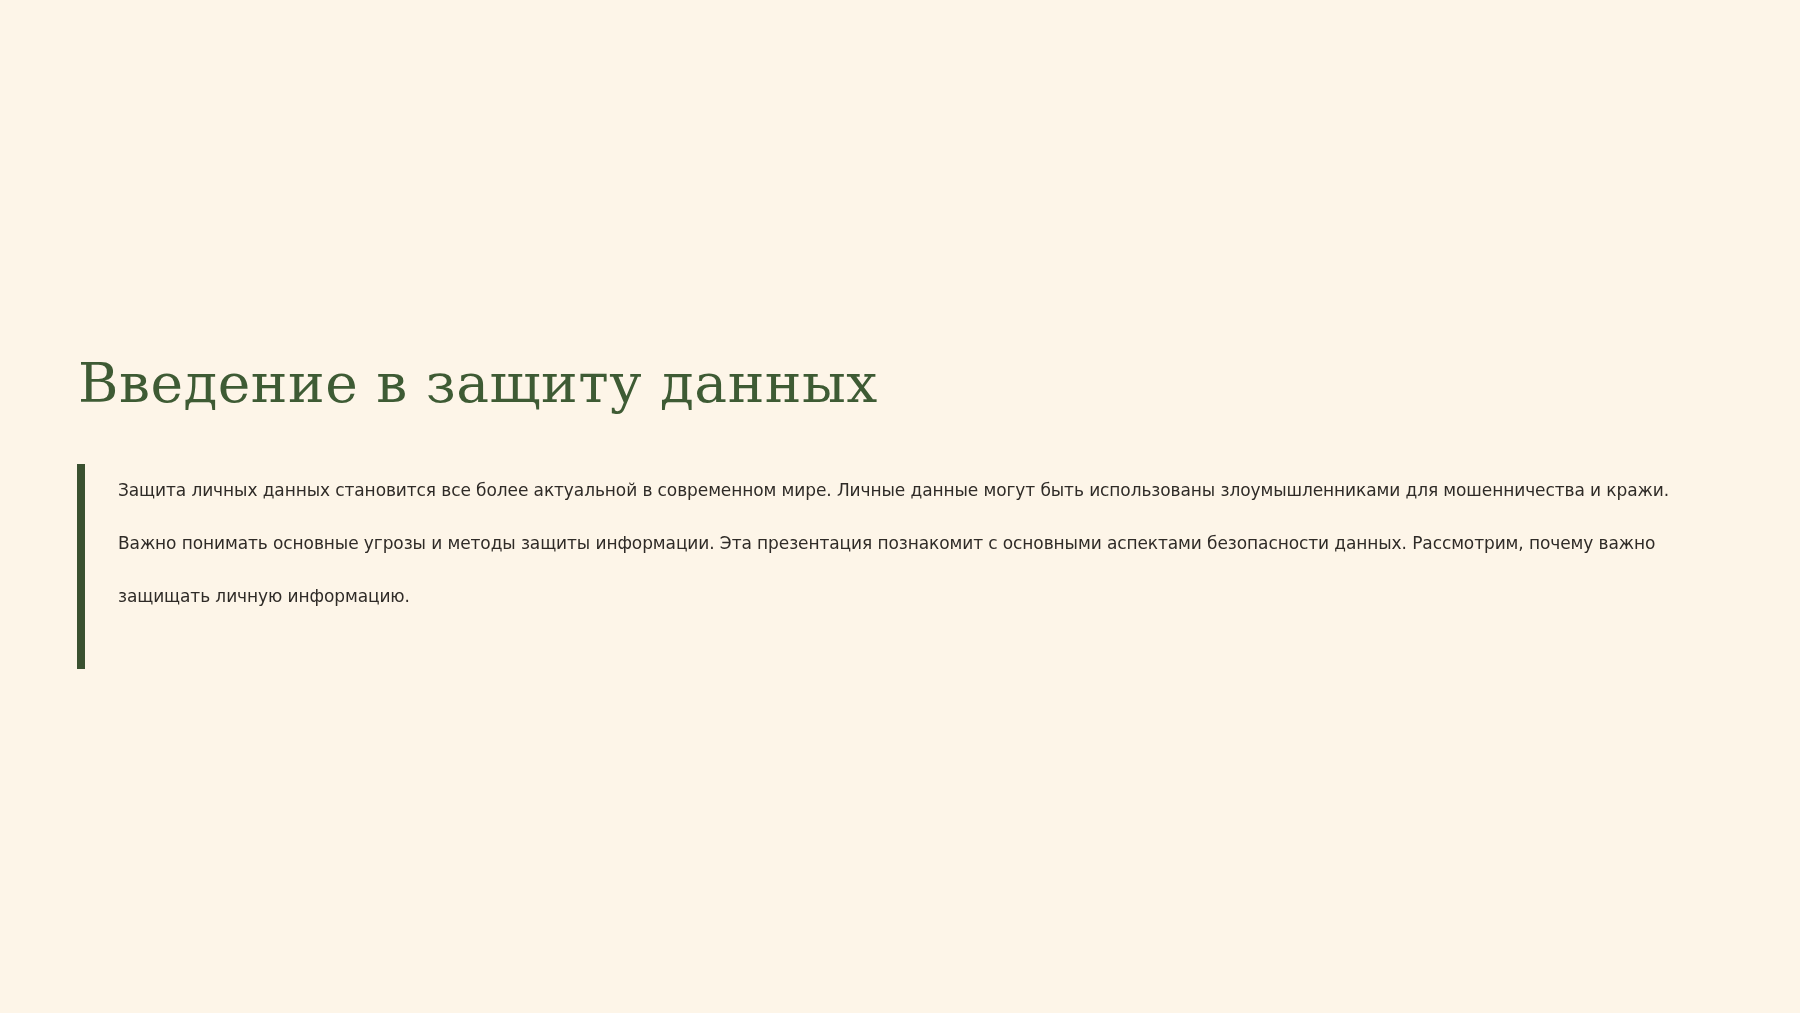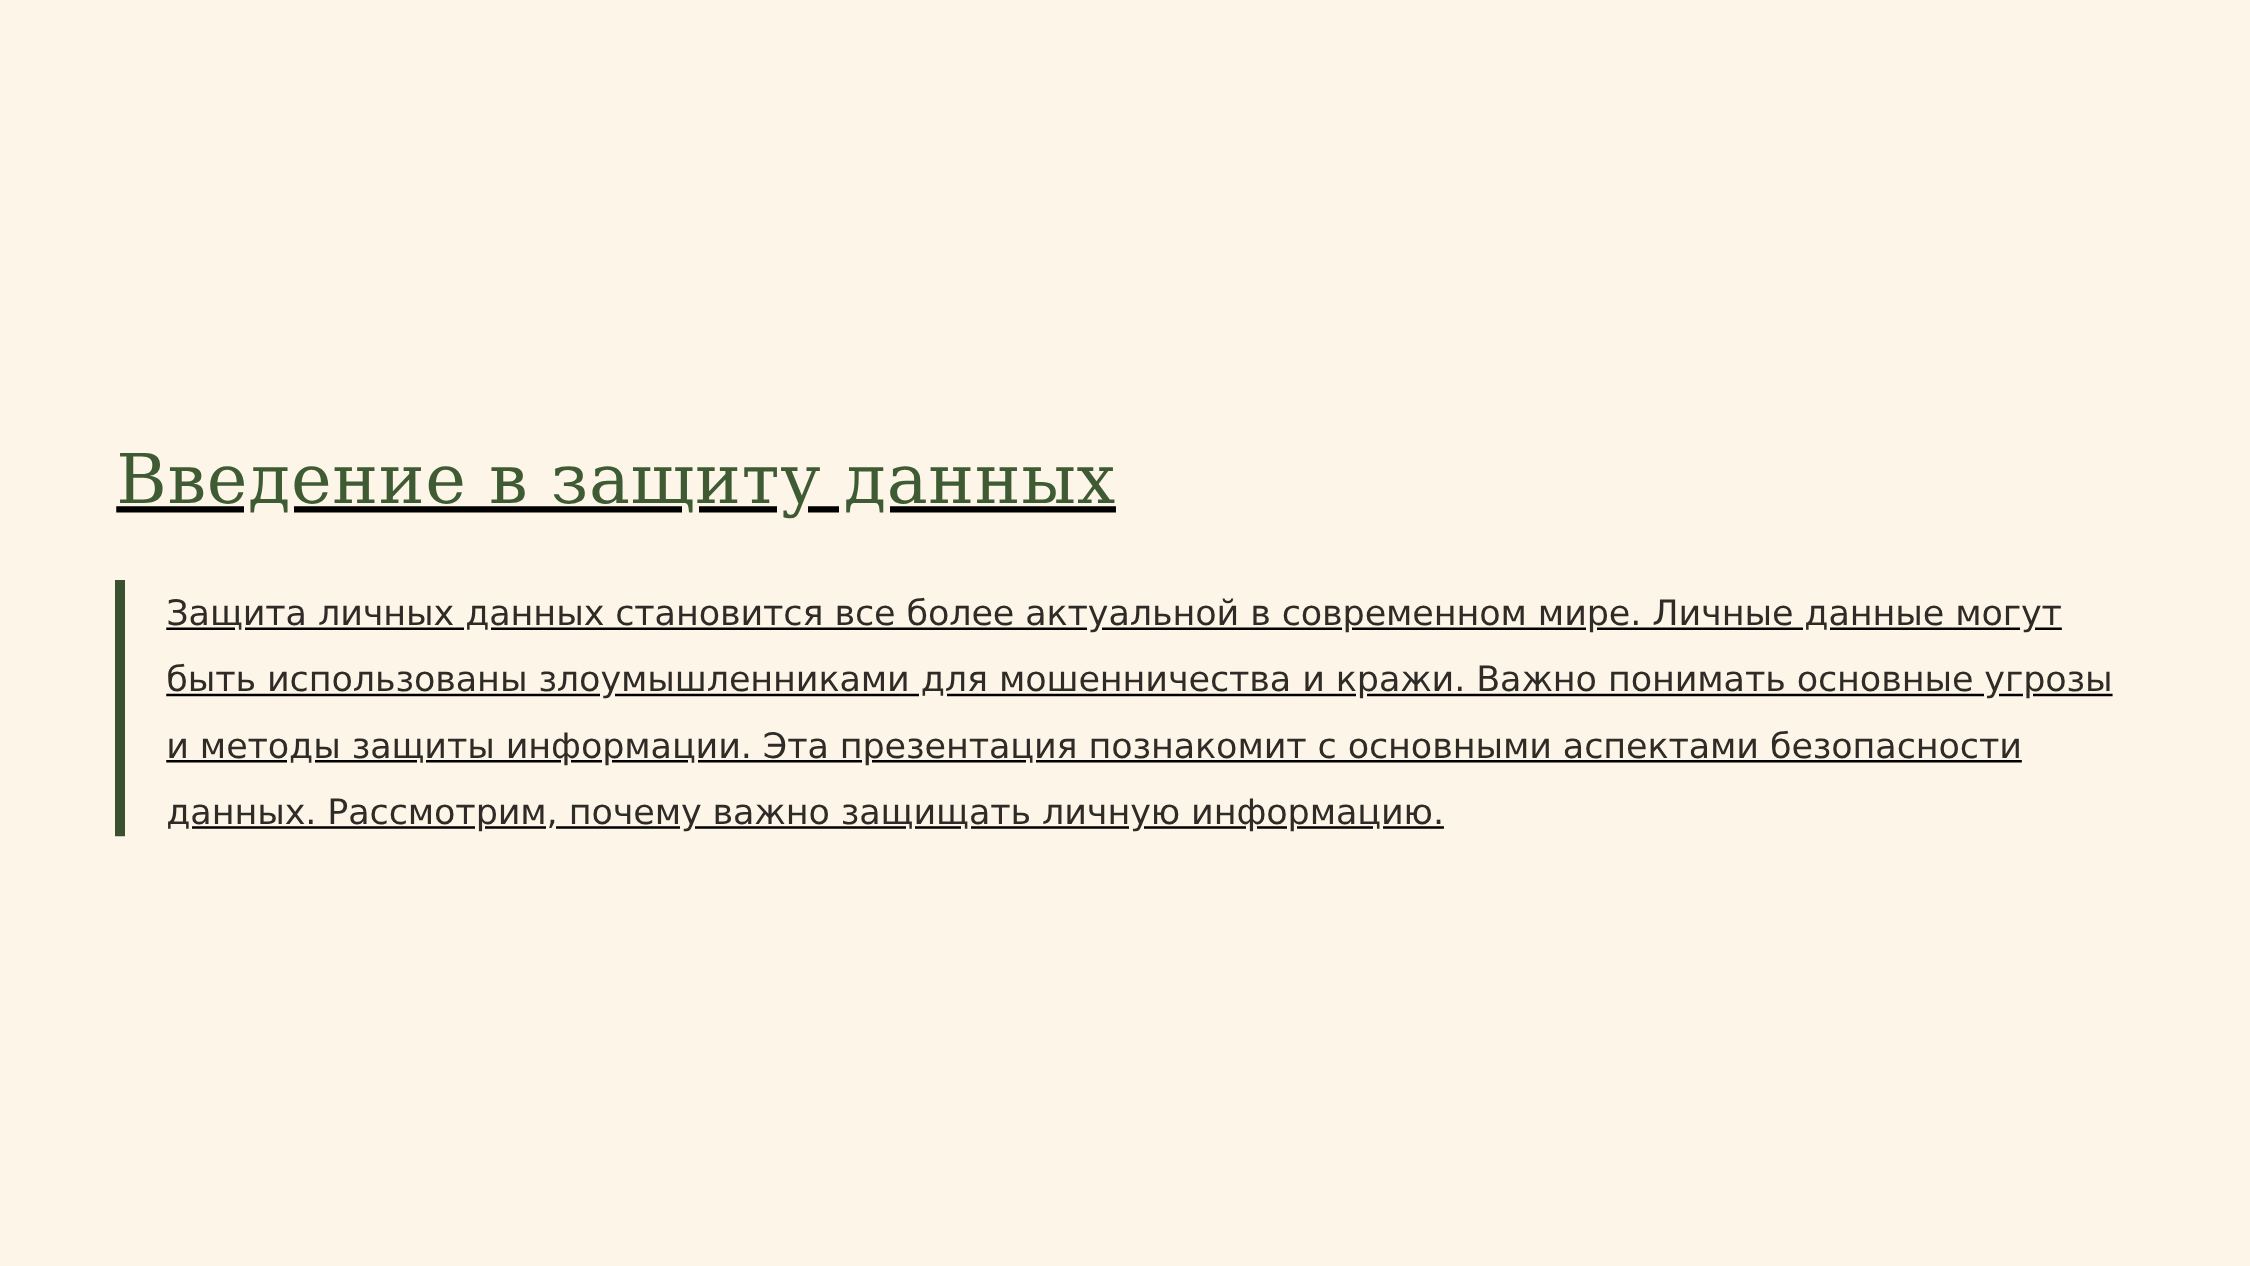--- a/index.html
+++ b/index.html
@@ -15,24 +15,23 @@
   }
   .slide {
     position: relative;
     width: 1800px;
     height: 1013px;
     background: #FDF5E8;
     box-sizing: border-box;
   }
   .slide-content {
     position: absolute;
-    left: 91px;
+    left: 76px;
     top: 350px;
     width: 1640px;
-    text-decoration: underline;
   }
   .slide-title {
     font-family: "DejaVu Serif", "Liberation Serif", serif;
     font-weight: 400;
     font-size: 55px;
     line-height: 66px;
     letter-spacing: 0.5px;
     color: #3E5B34;
     margin: 0;
     padding: 0 0 0 2px;
@@ -47,21 +46,21 @@
     position: absolute;
     left: 1px;
     top: 0;
     width: 8px;
     height: 205px;
     background: #3A5130;
   }
   .body-text {
     margin: 0;
     font-family: "DejaVu Sans", "Liberation Sans", sans-serif;
-    font-size: 28px;
+    font-size: 17px;
     line-height: 53px;
     color: #2F2B27;
     width: 1558px;
     text-align: left;
     font-weight: 400;
     letter-spacing: -0.1px;
   }
 </style>
 </head>
 <body>

